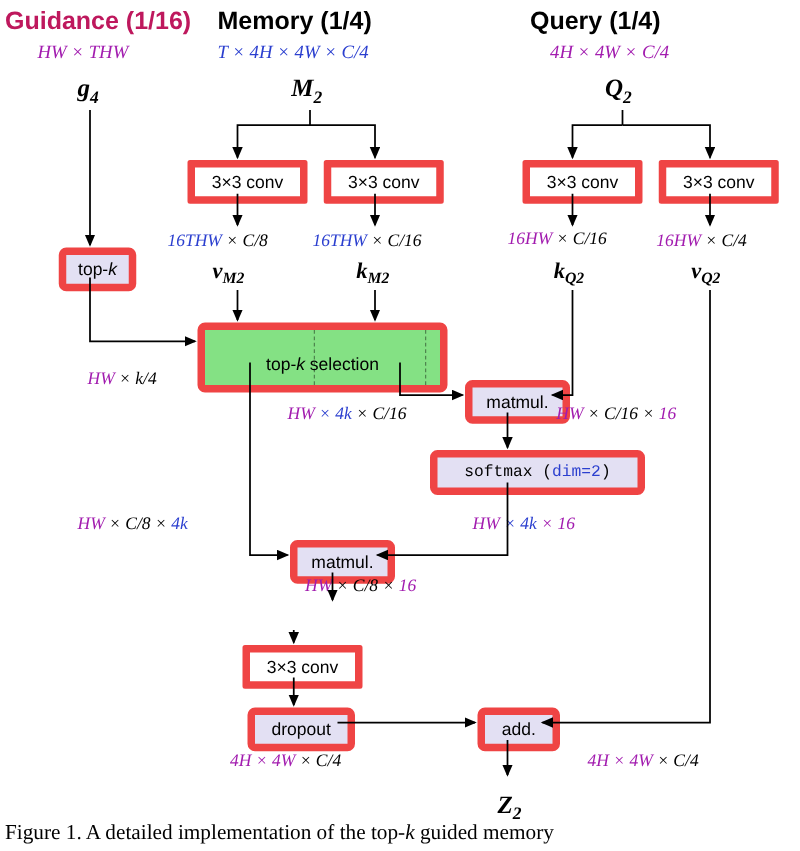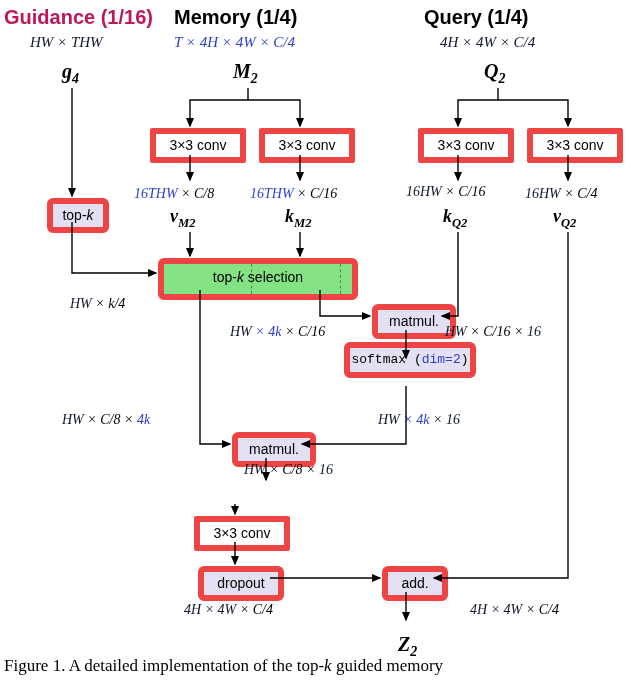--- a/index.html
+++ b/index.html
@@ -24,21 +24,21 @@
     font-family: Arial, sans-serif;
     font-size: 14px;
     border-radius: 2px;
     padding: 3px 4px;
     line-height: 1.2;
   }
   .purple-box { background: #e3e0f3; border-radius: 6px; }
   .green-box { background: #84e184; border-radius: 6px; position: relative; }
   .green-dash { position:absolute; top:0; bottom:0; border-left:1px dashed #000; opacity:0.4; }
   .mono { font-family: 'Courier New', monospace; font-size: 13px; }
-  .red { color: #0f172a; }
+  .red { color: #a21caf; }
   .blue { color: #2b3fcf; }
   .magenta { color: #be185d; }
   .black { color: #000; }
   .caption { font-family: 'Times New Roman', serif; font-size: 17px; }
   svg.arrow { position:absolute; pointer-events:none; }
 </style>
 </head>
 <body>
 
 <div class="abs header-label magenta" style="left:4px; top:6px;">Guidance (1/16)</div>
@@ -63,34 +63,34 @@
 <div class="abs dim-label" style="left:134px; top:186px; font-size:14px;"><span class="blue">16THW</span><span class="black"> × C/8</span></div>
 <div class="abs dim-label" style="left:250px; top:186px; font-size:14px;"><span class="blue">16THW</span><span class="black"> × C/16</span></div>
 <div class="abs dim-label" style="left:406px; top:184px; font-size:14px;"><span class="red">16HW</span><span class="black"> × C/16</span></div>
 <div class="abs dim-label" style="left:525px; top:186px; font-size:14px;"><span class="red">16HW</span><span class="black"> × C/4</span></div>
 
 <div class="abs var-label black" style="left:170px; top:206px; font-size:18px;"><span>v</span><span class="sub">M2</span></div>
 <div class="abs var-label black" style="left:285px; top:206px; font-size:18px;"><span>k</span><span class="sub">M2</span></div>
 <div class="abs var-label black" style="left:443px; top:206px; font-size:18px;"><span>k</span><span class="sub">Q2</span></div>
 <div class="abs var-label black" style="left:553px; top:206px; font-size:18px;"><span>v</span><span class="sub">Q2</span></div>
 
-<div class="abs op-box green-box" style="left:158px; top:258px; width:180px; height:22px; padding-top:5px;">
+<div class="abs op-box green-box" style="left:158px; top:258px; width:180px; height:22px; padding-top:19px;">
   <span style="font-family:Arial;">top-<i>k</i> selection</span>
   <div class="green-dash" style="left:87px;"></div>
   <div class="green-dash" style="left:176px;"></div>
 </div>
 
 <div class="abs dim-label" style="left:70px; top:296px; font-size:14px;"><span class="red">HW</span><span class="black"> × k/4</span></div>
 
 <div class="abs op-box purple-box" style="left:372px; top:304px; width:64px;">matmul.</div>
 
 <div class="abs dim-label" style="left:230px; top:324px; font-size:14px;"><span class="red">HW</span><span class="blue"> × 4k</span><span class="black"> × C/16</span></div>
 <div class="abs dim-label" style="left:445px; top:324px; font-size:14px;"><span class="red">HW</span><span class="black"> × C/16 × </span><span class="red">16</span></div>
 
-<div class="abs op-box purple-box mono" style="left:344px; top:342px; width:120px; padding:4px 0;"><span class="black">softmax (</span><span class="blue">dim=2</span><span class="black">)</span></div>
+<div class="abs op-box purple-box mono" style="left:344px; top:360px; width:120px; padding:4px 20px;"><span class="black">softmax (</span><span class="blue">dim=2</span><span class="black">)</span></div>
 
 <div class="abs dim-label" style="left:62px; top:412px; font-size:14px;"><span class="red">HW</span><span class="black"> × C/8 × </span><span class="blue">4k</span></div>
 
 <div class="abs dim-label" style="left:378px; top:412px; font-size:14px;"><span class="red">HW</span><span class="blue"> × 4k</span><span class="red"> × 16</span></div>
 
 <div class="abs op-box purple-box" style="left:232px; top:432px; width:64px;">matmul.</div>
 
 <div class="abs dim-label" style="left:244px; top:462px; font-size:14px;"><span class="red">HW</span><span class="black"> × C/8 × </span><span class="red">16</span></div>
 
 <div class="abs dim-label" style="left:224px; top:484px; font-size:10px;margin-top:48px;"><span class="red">4H</span><span class="red"> × 4W</span><span class="black"> × C/8</span></div>

